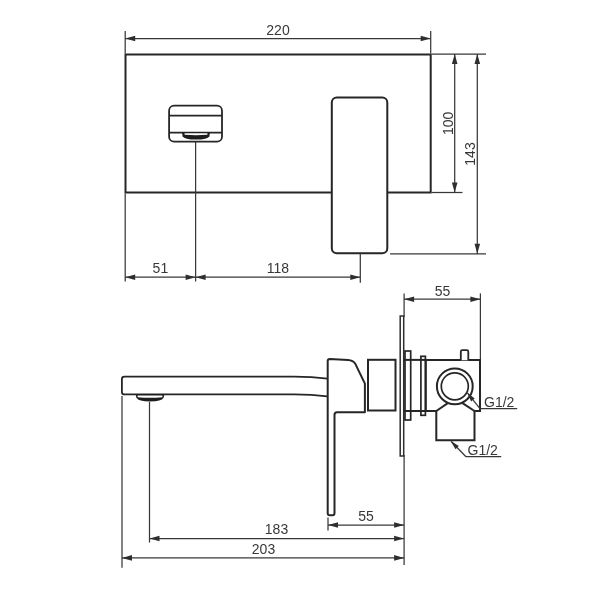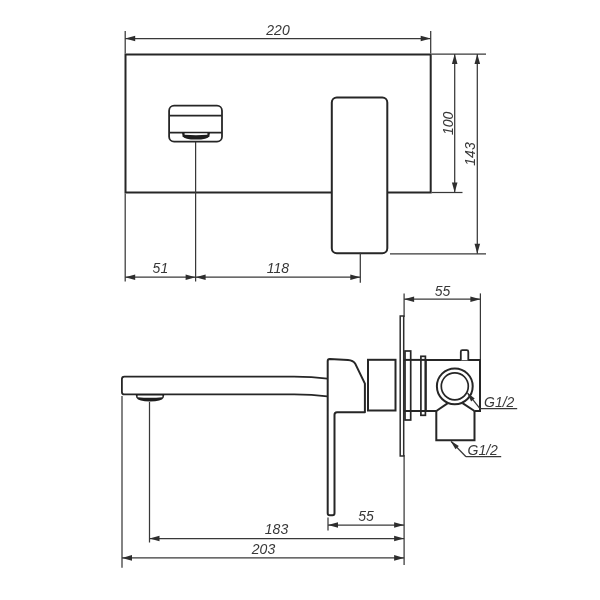--- a/index.html
+++ b/index.html
@@ -1,16 +1,16 @@
 <!DOCTYPE html>
 <html><head>
 <meta charset="utf-8">
 <style>
   html,body{margin:0;padding:0;background:#ffffff;}
-  .wrap{width:600px;height:600px;position:relative;overflow:hidden;font-style:italic;}
+  .wrap{width:600px;height:600px;position:relative;overflow:hidden;}
   text{font-family:"Liberation Sans",sans-serif;font-size:14px;fill:#383838;}
 </style>
 </head>
 <body>
 <div class="wrap">
 <svg width="600" height="600" viewBox="0 0 600 600">
 <rect x="0" y="0" width="600" height="600" fill="#ffffff"></rect>
 <line x1="125.2" y1="31" x2="125.2" y2="53.5" stroke="#383838" stroke-width="1.25"></line>
 <line x1="430.7" y1="31" x2="430.7" y2="53.5" stroke="#383838" stroke-width="1.25"></line>
 <line x1="125.2" y1="38.5" x2="430.7" y2="38.5" stroke="#383838" stroke-width="1.25"></line>

